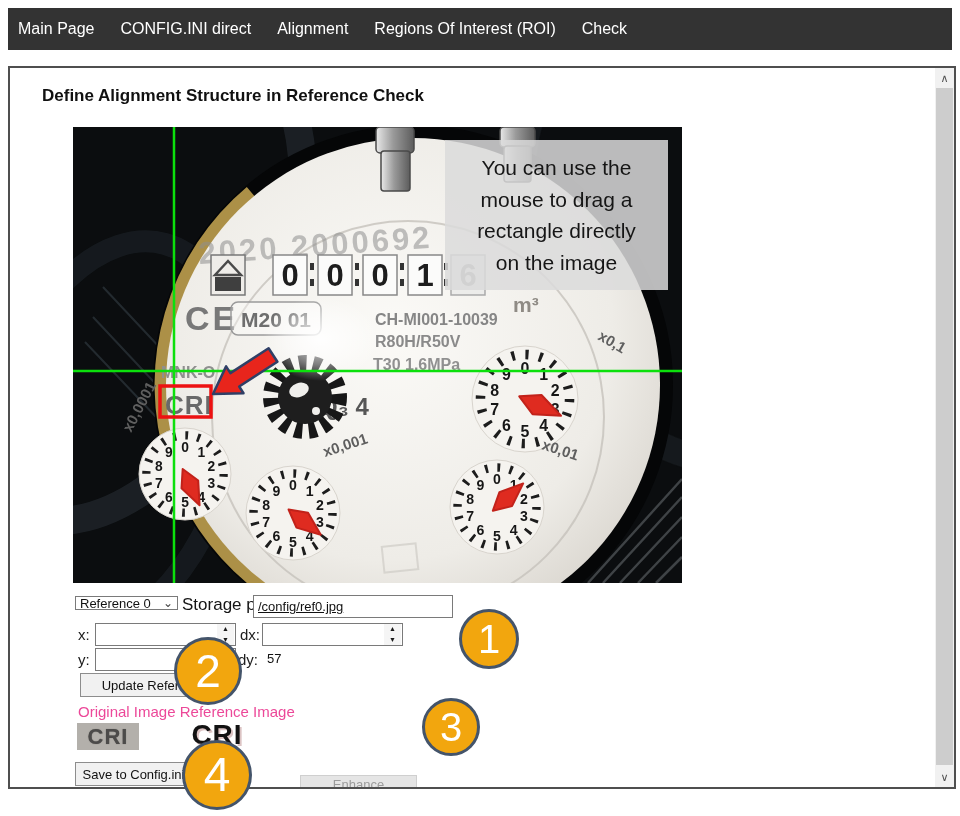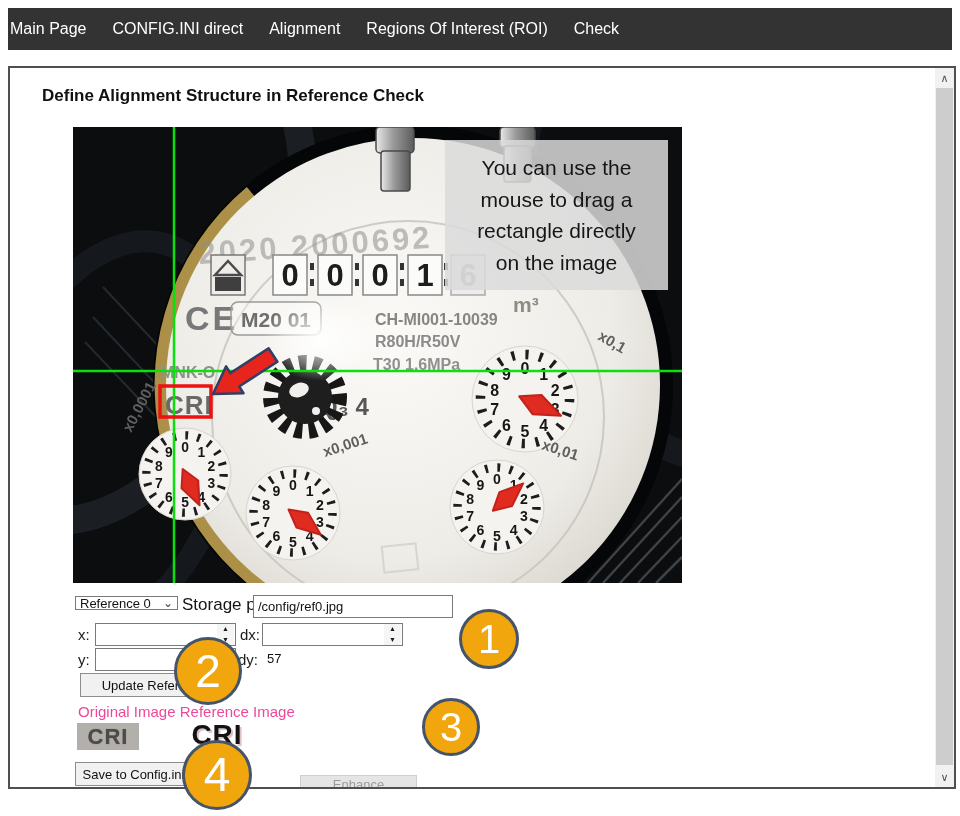--- a/index.html
+++ b/index.html
@@ -1,21 +1,21 @@
 <!DOCTYPE html>
 <html><head>
 <meta charset="utf-8">
 <style>
   html,body{margin:0;padding:0;background:#ffffff;font-family:"Liberation Sans",sans-serif;}
   #stage{position:relative;width:960px;height:816px;overflow:hidden;background:#fff;}
 
   
   .navbar{position:absolute;left:8px;top:8px;width:944px;height:42px;background:#333333;display:flex;align-items:center;}
   .nav-item{color:#ffffff;font-size:16px;padding:0 13px;cursor:pointer;white-space:nowrap;}
-  .nav-item:first-child{padding-left:2px;}
+  .nav-item:first-child{padding-left:10px;}
 
   
   .frame{position:absolute;left:8px;top:66px;width:948px;height:723px;border:2px solid #4f4f4f;box-sizing:border-box;background:#fff;}
   .frame-inner{position:absolute;left:0;top:0;right:0;bottom:0;overflow:hidden;}
 
   .heading{position:absolute;left:32px;top:18px;font-size:17px;font-weight:bold;color:#111;}
 
   
   .photo{position:absolute;left:63px;top:59px;width:609px;height:456px;}
   .photo svg{display:block;}
@@ -23,21 +23,21 @@
     color:#161616;font-size:21px;line-height:1.5;text-align:center;white-space:pre-line;
     display:flex;align-items:center;justify-content:center;}
 
   
   .ctl-label{position:absolute;font-size:15px;color:#1c1c1c;}
   .big-label{position:absolute;font-size:17px;color:#141414;}
   .fake-select{position:absolute;width:103px;height:14px;border:1px solid #7a7a7a;background:#fff;box-sizing:border-box;
     font-size:13px;color:#111;display:flex;align-items:center;padding:0 4px;cursor:default;}
   .fake-select .chev{margin-left:auto;font-size:12px;color:#444;}
   .txt-input{position:absolute;height:23px;border:1px solid #7a7a7a;background:#fff;box-sizing:border-box;
-    font-size:13px;color:#111;padding:0 4px;font-family:"Liberation Sans",sans-serif;}
+    font-size:13px;color:#111;padding:0 4px;font-family:"Liberation Sans",sans-serif;text-decoration:underline;}
   .num-wrap{position:absolute;width:141px;height:23px;border:1px solid #7a7a7a;background:#fff;box-sizing:border-box;}
   .num-wrap input{position:absolute;left:0;top:0;width:118px;height:21px;border:none;outline:none;
     font-size:13px;color:#111;padding:0 4px;font-family:"Liberation Sans",sans-serif;box-sizing:border-box;background:transparent;margin-top:24px;}
   .spin{position:absolute;right:1px;top:0;width:17px;height:21px;display:flex;flex-direction:column;}
   .spin span{flex:1;font-size:7px;line-height:10px;text-align:center;color:#1a1a1a;cursor:pointer;background:#f5f5f5;}
   .btn{position:absolute;background:#f1f1f1;border:1px solid #8d8d8d;font-size:13px;color:#111;
     font-family:"Liberation Sans",sans-serif;box-sizing:border-box;cursor:pointer;}
   .btn-disabled{position:absolute;background:#e5e5e5;border:1px solid #cfcfcf;font-size:13px;color:#9b9b9b;
     font-family:"Liberation Sans",sans-serif;box-sizing:border-box;margin-top:44px;}
 

